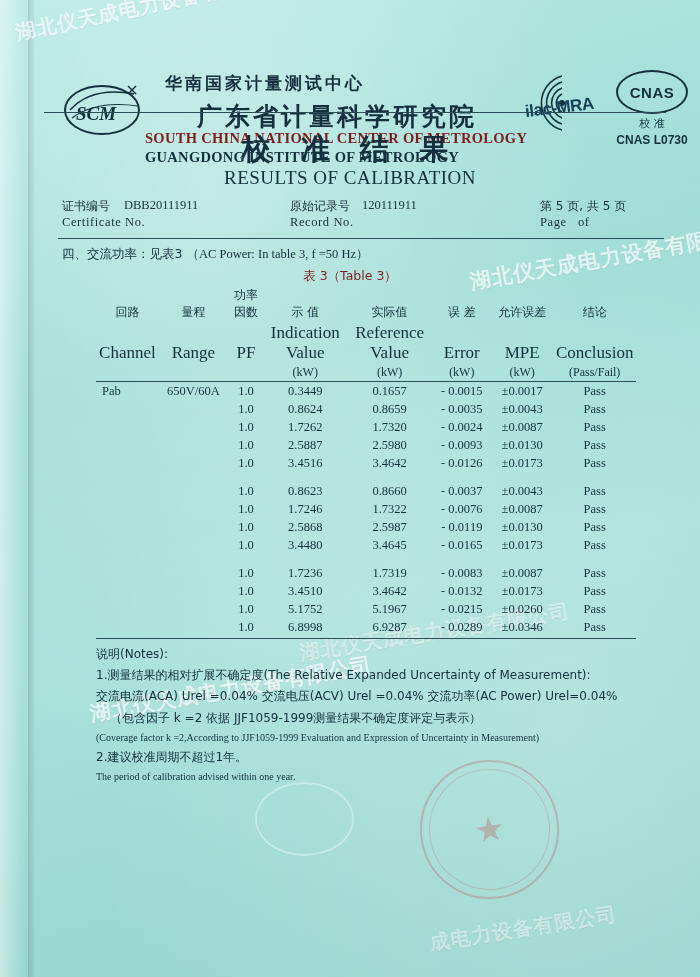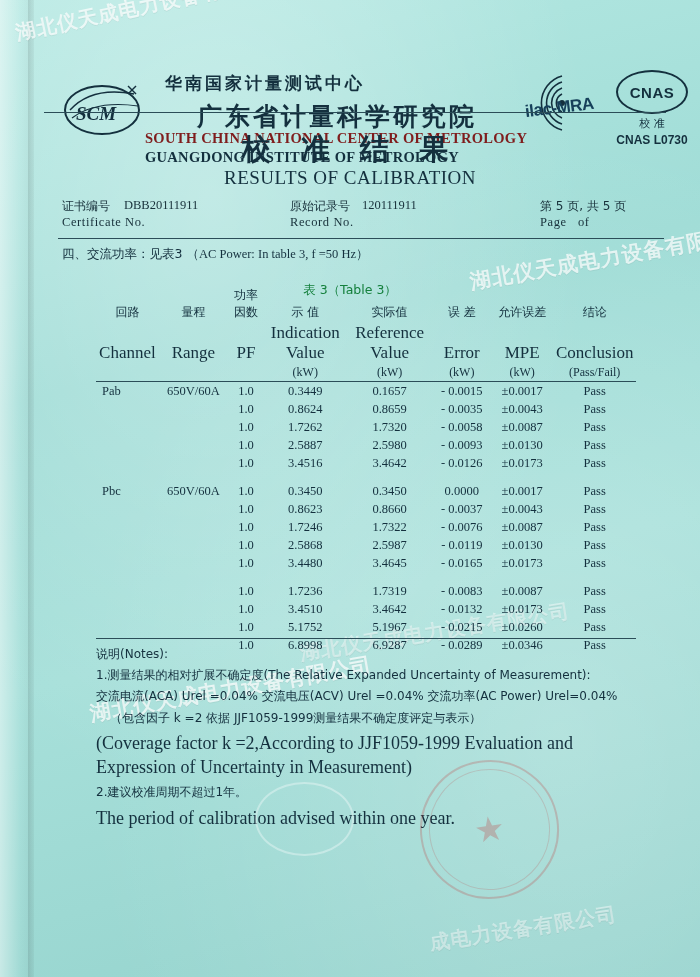--- a/index.html
+++ b/index.html
@@ -122,21 +122,21 @@
   .rule-meta{top:238px;left:58px;right:36px;}
 
   
   .sec{
     position:absolute;left:62px;top:246px;
     font-family:"DejaVu Sans", sans-serif;font-size:12.5px;color:#14303e;
   }
   .sec .en{font-family:"Liberation Serif", serif;}
   .tbl-cap{
     position:absolute;left:0;right:0;top:268px;text-align:center;
-    font-family:"DejaVu Sans", sans-serif;font-size:12.5px;color:#15803d;margin-top:14px;
+    font-family:"DejaVu Sans", sans-serif;font-size:12.5px;color:#7f1d1d;
   }
 
   
   .tbl{position:absolute;left:96px;top:286px;width:540px;}
   table{border-collapse:collapse;width:100%;font-size:12px;}
   thead td{
     text-align:center;vertical-align:bottom;padding:1px 2px;
     color:#14303e;
   }
   .h-cn{font-family:"DejaVu Sans", sans-serif;font-size:12px;}
@@ -157,21 +157,21 @@
   .col-er{width:84px;}
   .col-mpe{width:86px;}
   .col-cc{width:84px;}
 
   .rule-tbl-bottom{top:638px;left:96px;right:64px;}
 
   
   .notes{position:absolute;left:96px;top:646px;width:560px;color:#14303e;}
   .notes .line{margin-bottom:5px;line-height:1.35;}
   .cnf{font-family:"DejaVu Sans", sans-serif;font-size:12px;}
-  .enf{font-family:"Liberation Serif", serif;font-size:18px;}
+  .enf{font-family:"Liberation Serif", serif;font-size:10px;}
   .indent{margin-left:14px;}
 
   
   .seal{
     position:absolute;left:420px;top:760px;width:135px;height:135px;
     border:2px solid rgba(190,60,60,0.45);border-radius:50%;
     opacity:0.55;
     transform:rotate(-8deg);
   }
   .seal .star{
@@ -329,21 +329,21 @@
             <td>- 0.0035</td>
             <td>±0.0043</td>
             <td>Pass</td>
           </tr>
           <tr>
             <td class="ch"></td>
             <td></td>
             <td>1.0</td>
             <td>1.7262</td>
             <td>1.7320</td>
-            <td>- 0.0058</td>
+            <td>- 0.0024</td>
             <td>±0.0087</td>
             <td>Pass</td>
           </tr>
           <tr>
             <td class="ch"></td>
             <td></td>
             <td>1.0</td>
             <td>2.5887</td>
             <td>2.5980</td>
             <td>- 0.0093</td>
@@ -355,30 +355,20 @@
             <td></td>
             <td>1.0</td>
             <td>3.4516</td>
             <td>3.4642</td>
             <td>- 0.0126</td>
             <td>±0.0173</td>
             <td>Pass</td>
           </tr>
           <tr class="gap">
             <td colspan="8"></td>
-          </tr>
-          <tr>
-            <td class="ch">Pbc</td>
-            <td>650V/60A</td>
-            <td>1.0</td>
-            <td>0.3450</td>
-            <td>0.3450</td>
-            <td>0.0000</td>
-            <td>±0.0017</td>
-            <td>Pass</td>
           </tr>
           <tr>
             <td class="ch"></td>
             <td></td>
             <td>1.0</td>
             <td>0.8623</td>
             <td>0.8660</td>
             <td>- 0.0037</td>
             <td>±0.0043</td>
             <td>Pass</td>

